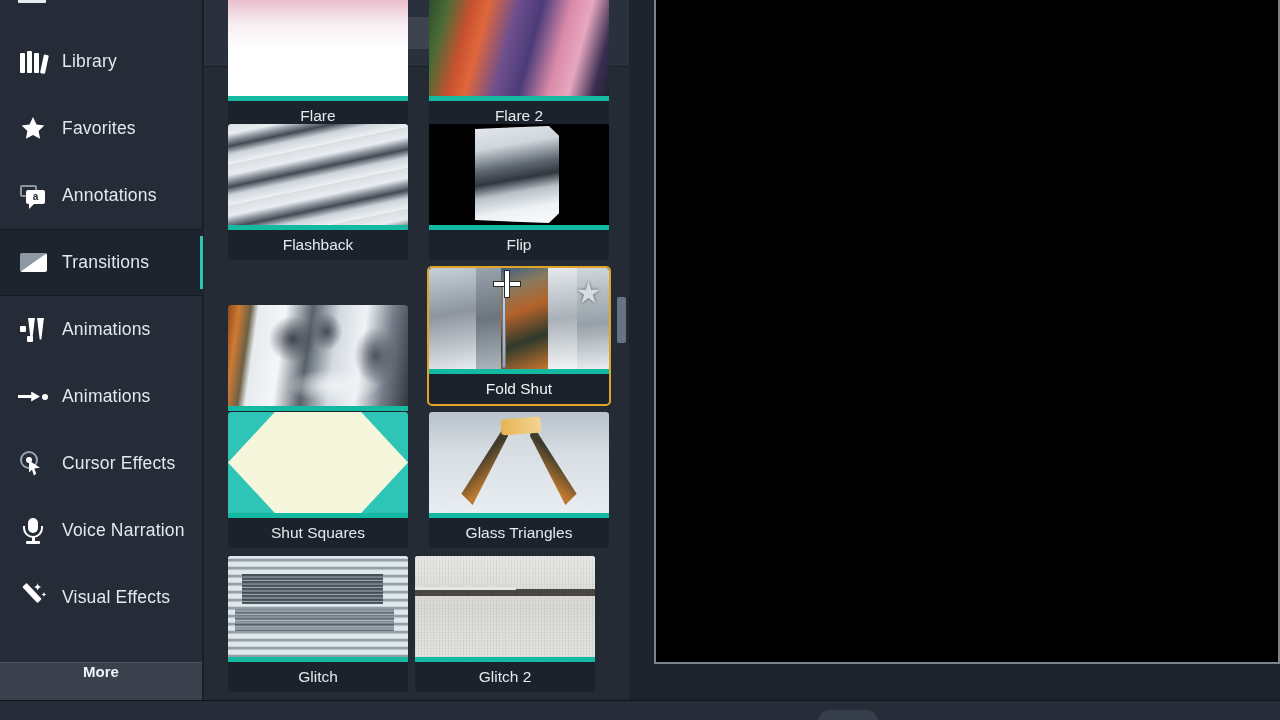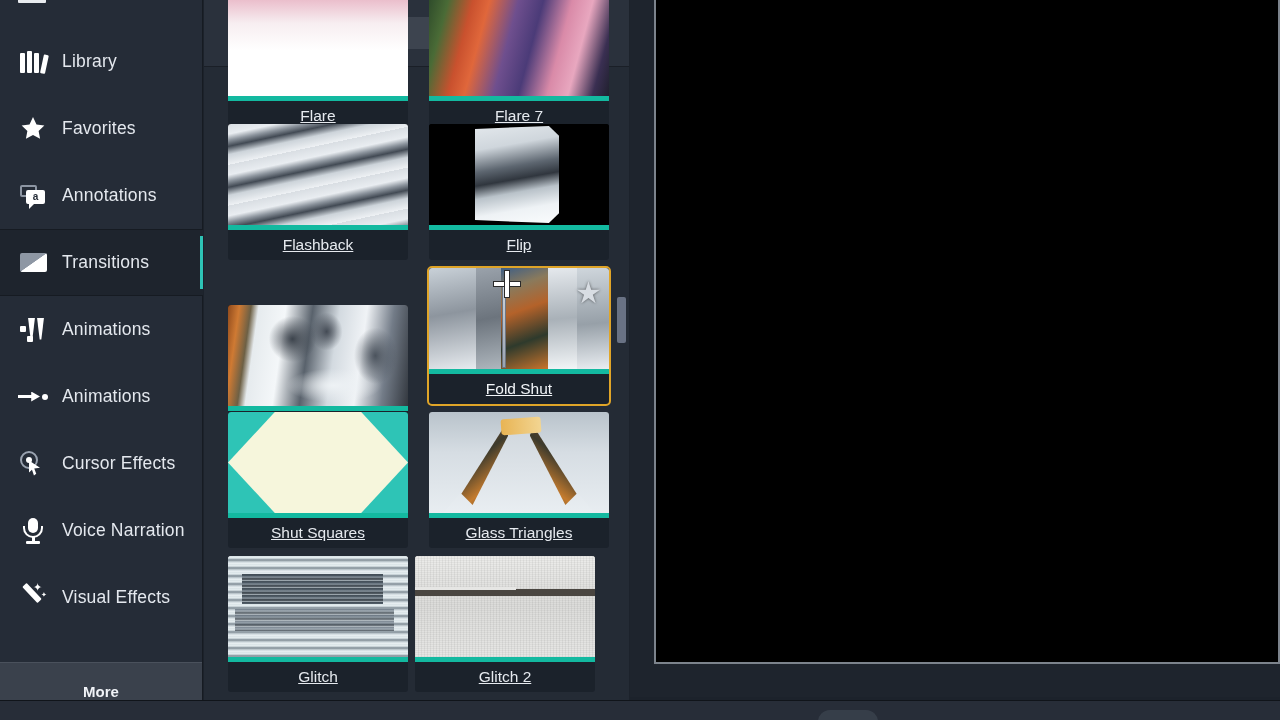--- a/index.html
+++ b/index.html
@@ -147,21 +147,21 @@
   }
   .ic-magic .sp { position: absolute; color: #fff; font-size: 9px; line-height: 9px; }
   .ic-magic .sp.s1 { left: 14px; top: -1px; font-size: 11px; }
   .ic-magic .sp.s2 { left: 22px; top: 6px; font-size: 7px; }
   .ic-magic .sp.s3 { left: 8px; top: 3px; font-size: 6px; }
 
   #more-btn {
     position: absolute; left: 0; top: 662px; width: 202px; height: 38px;
     background: #3a414c;
     border-top: 1px solid #4a515c;
-    display: flex; align-items: flex-end; justify-content: center;
+    display: flex; align-items: flex-start; justify-content: center;
     cursor: pointer;
   }
   #more-btn .lbl { color: #f0f3f7; font-size: 15px; font-weight: bold; }
 
   
   #libpanel {
     position: absolute; left: 204px; top: 0; width: 425px; height: 700px;
     background: #242b35;
     overflow: hidden;
   }
@@ -199,21 +199,21 @@
   .tile .thumb {
     position: relative; width: 180px; height: 101px;
     overflow: hidden; background: #000;
     border-radius: 3px 3px 0 0;
   }
   .tile .teal {
     width: 180px; height: 5px; background: #13b9a0;
   }
   .tile .name {
     height: 30px; display: flex; align-items: center; justify-content: center;
-    color: #e6eaef; font-size: 15.5px; text-decoration: underline;
+    color: #e6eaef; font-size: 15.5px;
   }
   .tile.selected {
     outline: 2px solid #e0a528;
     outline-offset: 0px;
     background: #1b222b;
   }
   .tile.selected .name { color: #f2f5f8; }
 
   .star-fav {
     position: absolute; right: 7px; top: 10px;
@@ -531,21 +531,21 @@
         </div>
         <div class="teal"></div>
         <div class="name">Flare</div>
       </div>
 
       <div class="tile" style="left:225px; top:-72px;">
         <div class="thumb">
           <div class="art art-flare2"></div>
         </div>
         <div class="teal"></div>
-        <div class="name">Flare 7</div>
+        <div class="name">Flare 2</div>
       </div>
 
       <div class="tile" style="left:24px; top:57px;">
         <div class="thumb">
           <div class="art art-flashback"></div>
         </div>
         <div class="teal"></div>
         <div class="name">Flashback</div>
       </div>
 

